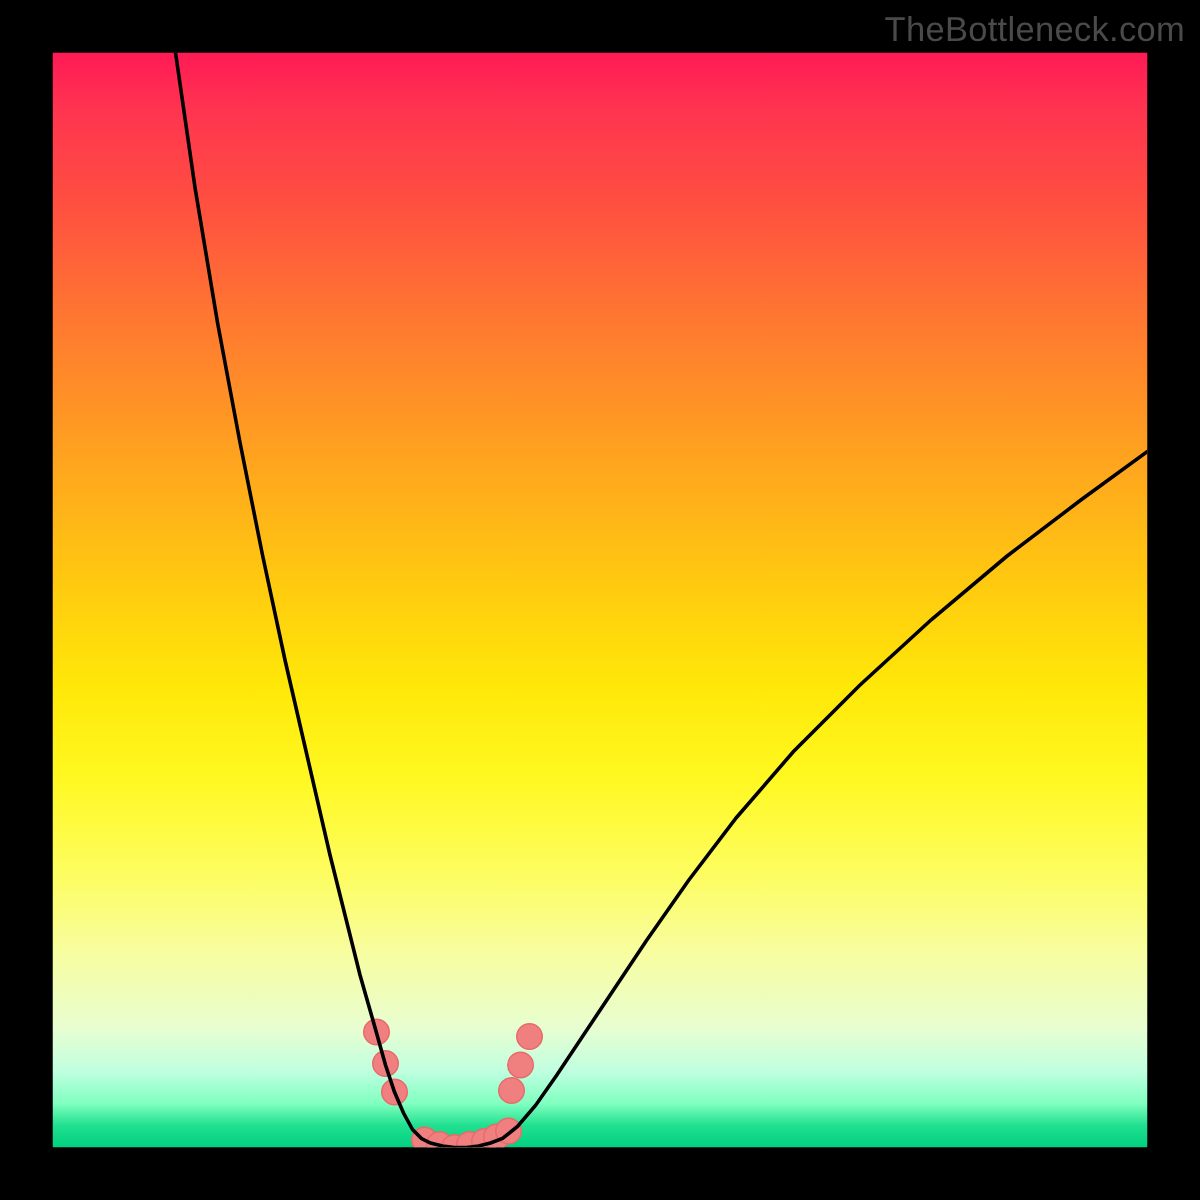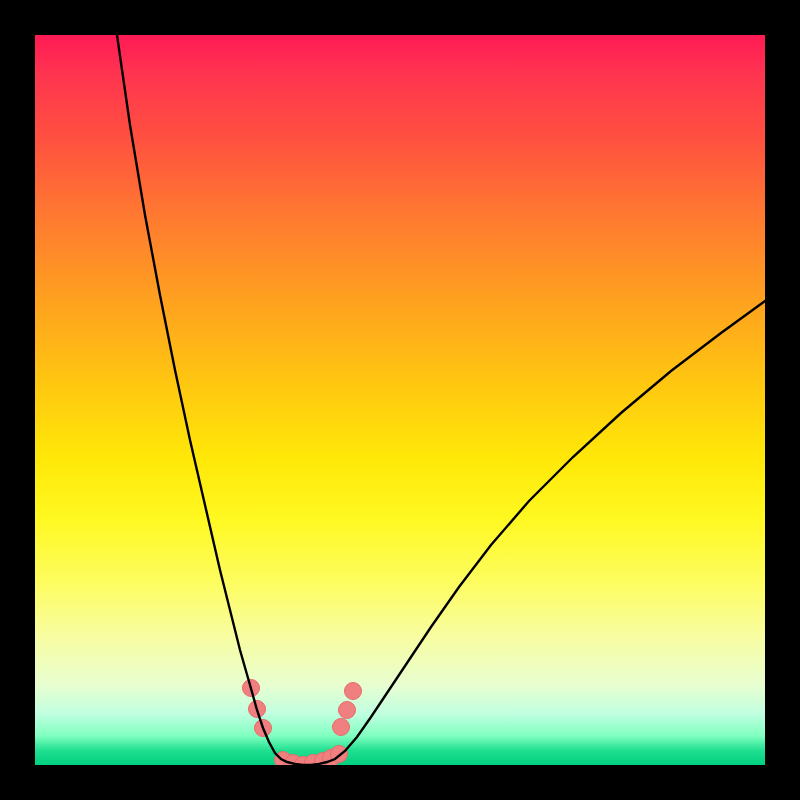--- a/index.html
+++ b/index.html
@@ -87,13 +87,14 @@
           <circle cx="288" cy="726" r="8.5" fill="#f08080" stroke="#e86a6a" stroke-width="1"></circle>
           <circle cx="296" cy="723" r="8.5" fill="#f08080" stroke="#e86a6a" stroke-width="1"></circle>
           <circle cx="304" cy="719" r="8.5" fill="#f08080" stroke="#e86a6a" stroke-width="1"></circle>
           <circle cx="306" cy="692" r="8.5" fill="#f08080" stroke="#e86a6a" stroke-width="1"></circle>
           <circle cx="312" cy="675" r="8.5" fill="#f08080" stroke="#e86a6a" stroke-width="1"></circle>
           <circle cx="318" cy="656" r="8.5" fill="#f08080" stroke="#e86a6a" stroke-width="1"></circle>
         </g>
       <path id="curve-path" fill="none" stroke="#000" stroke-width="2.4" stroke-linecap="round" d="M82 0 L95 90 L110 180 L125 260 L140 335 L155 405 L170 470 L185 535 L195 575 L205 615 L215 650 L222 675 L228 693 L234 707 L240 718 L246 724 L246 724 L252 727 L260 729 L268 730 L276 730 L284 729 L292 727 L300 724 L300 724 L310 716 L322 702 L336 682 L352 658 L372 628 L396 592 L424 552 L456 510 L494 466 L538 422 L586 378 L636 336 L686 298 L730 266"></path>
     </svg>
   </div>
+  <div class="watermark">TheBottleneck.com</div>
 </div>
 
 </body></html>

